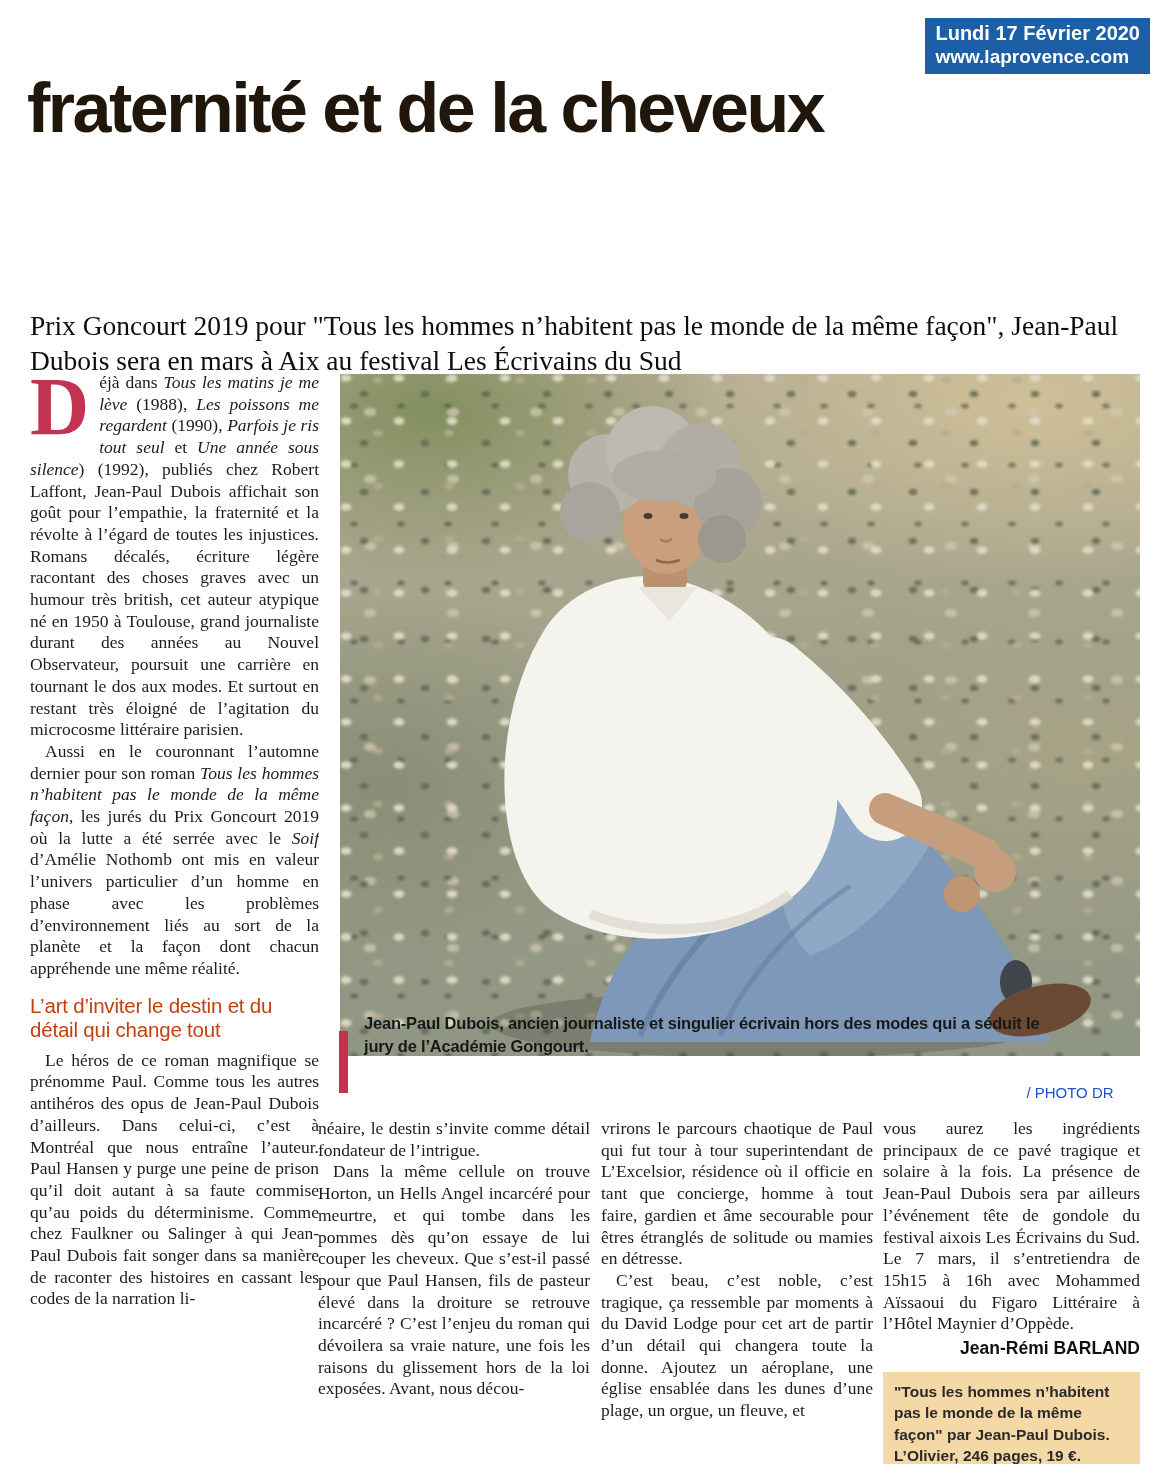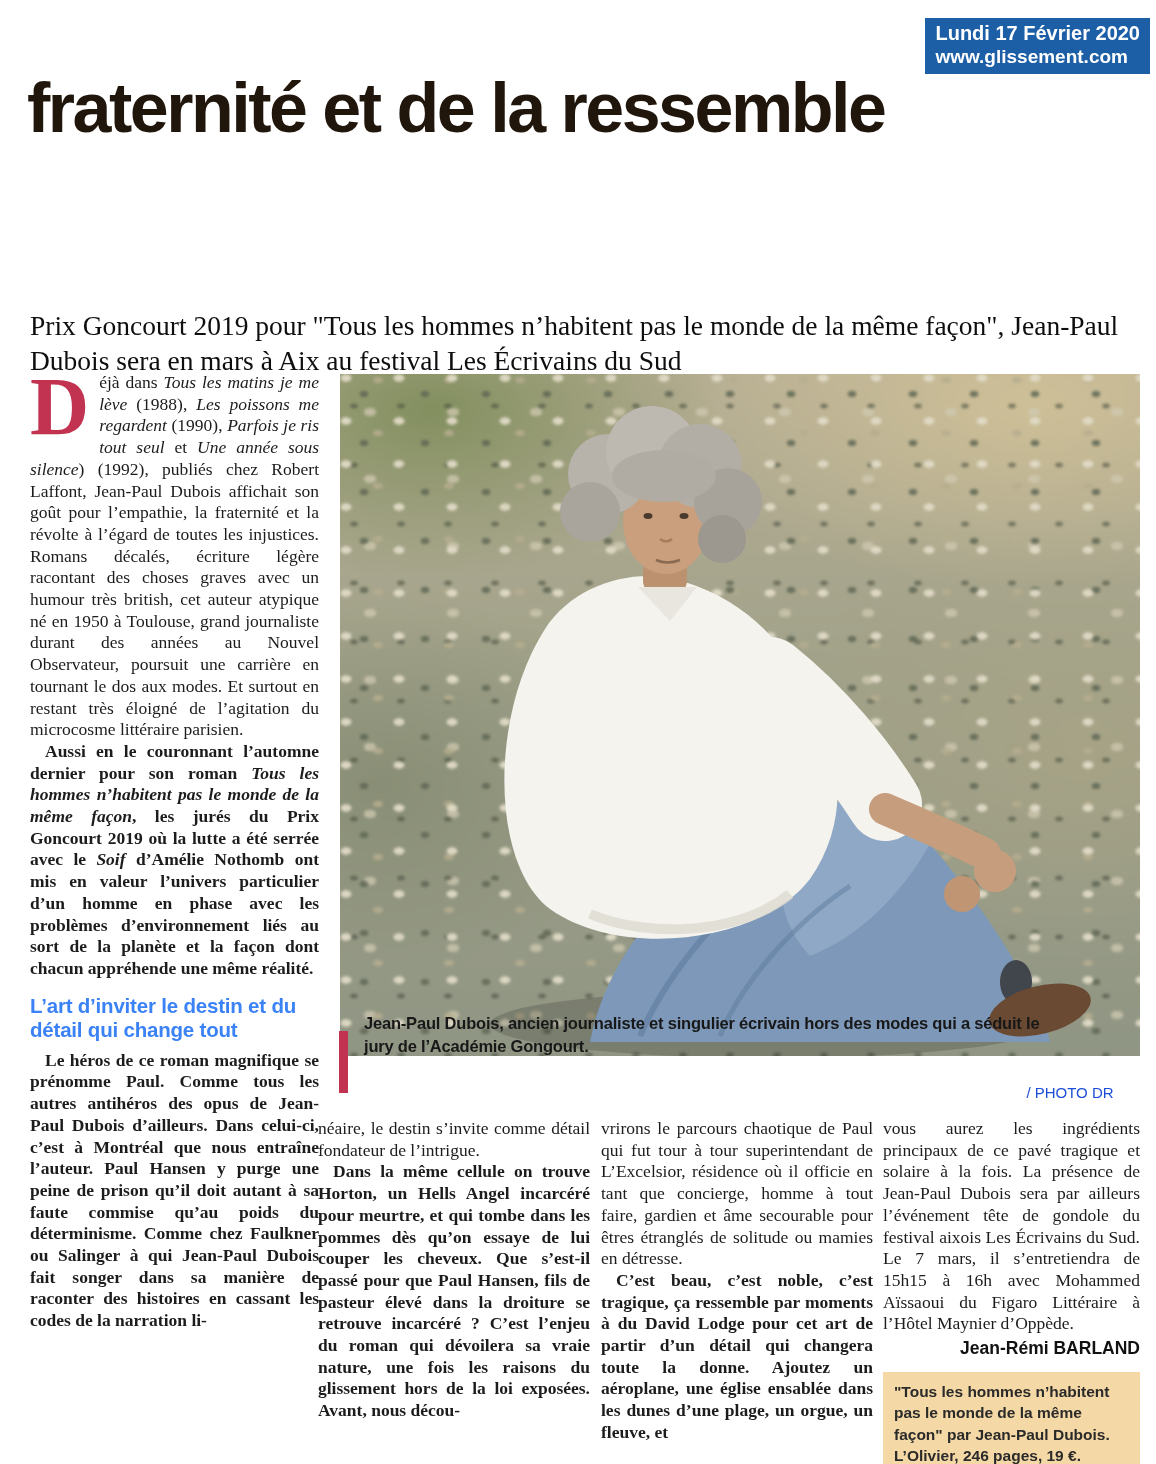--- a/index.html
+++ b/index.html
@@ -23,32 +23,32 @@
     font-size:70px; line-height:93px; letter-spacing:-2.5px; color:#21160c;
   }
   
   .standfirst{
     position:absolute; left:30px; top:280px; width:1108px;
     font-size:27.5px; line-height:35px; color:#0e0e0e;
   }
   
   .col{position:absolute; overflow:hidden; font-size:17.5px; line-height:21.7px; text-align:justify;}
   .col p{margin:0;}
-  .col p.indent{text-indent:15px;font-weight:bold;}
+  .col p.indent{text-indent:15px;}
   .col1{left:30px;  top:372px;  width:289px; height:1092px;}
   .col2{left:318px; top:1118px; width:272px; height:346px;}
   .col3{left:601px; top:1118px; width:272px; height:346px;}
   .col4{left:883px; top:1118px; width:257px; height:350px;}
   .dropcap{
     float:left; font-weight:bold; font-size:82px; line-height:62px;
     color:#c23351; margin:4px 10px 0 0; font-family:"Liberation Serif", serif;
   }
   .subheading{
-    font-family:"Liberation Sans", sans-serif; font-weight:bold;
-    font-size:20.5px; line-height:24px; letter-spacing:-0.2px; color:#3b82f6;
+    font-family:"Liberation Sans", sans-serif; font-weight:normal;
+    font-size:20.5px; line-height:24px; letter-spacing:-0.2px; color:#c2410c;
     margin:14px 0 8px; text-align:left;
   }
   
   .photo{
     position:absolute; left:340px; top:374px; width:800px; height:682px; overflow:hidden;
   }
   .photo-bg{
     position:absolute; inset:-6px; filter:blur(1.6px);
     background:
       radial-gradient(ellipse 9px 6px at 12px 10px,  rgba(224,218,198,.95) 58%, transparent 64%),
@@ -88,25 +88,25 @@
     font-size:15.5px; line-height:21.5px; color:#2a2a2a; text-align:left;
   }
 </style>
 </head>
 <body>
 
 <div class="page">
 
   <div class="badge">
     <div class="date">Lundi 17 Février 2020</div>
-    <div class="url">www.glissement.com</div>
+    <div class="url">www.laprovence.com</div>
   </div>
 
   <h1 class="headline" style="margin:0;">
-    <div>fraternité et de la ressemble</div>
+    <div>fraternité et de la cheveux</div>
   </h1>
 
   <p class="standfirst">Prix Goncourt 2019 pour "Tous les hommes n’habitent pas le monde de la même façon", Jean-Paul Dubois sera en mars à Aix au festival Les Écrivains du Sud</p>
 
   <div class="col col1">
     <p><span class="dropcap">D</span><span>éjà dans </span><i>Tous les matins je me lève</i><span> (1988), </span><i>Les poissons me regardent</i><span> (1990), </span><i>Parfois je ris tout seul</i><span> et </span><i>Une année sous silence</i><span>) (1992), publiés chez Robert Laffont, Jean-Paul Dubois affichait son goût pour l’empathie, la fraternité et la révolte à l’égard de toutes les injustices. Romans décalés, écriture légère racontant des choses graves avec un humour très british, cet auteur atypique né en 1950 à Toulouse, grand journaliste durant des années au Nouvel Observateur, poursuit une carrière en tournant le dos aux modes. Et surtout en restant très éloigné de l’agitation du microcosme littéraire parisien.</span></p>
     <p class="indent"><span>Aussi en le couronnant l’automne dernier pour son roman </span><i>Tous les hommes n’habitent pas le monde de la même façon</i><span>, les jurés du Prix Goncourt 2019 où la lutte a été serrée avec le </span><i>Soif</i><span> d’Amélie Nothomb ont mis en valeur l’univers particulier d’un homme en phase avec les problèmes d’environnement liés au sort de la planète et la façon dont chacun appréhende une même réalité.</span></p>
     <h2 class="subheading">L’art d’inviter le destin et du détail qui change tout</h2>
     <p class="indent">Le héros de ce roman magnifique se prénomme Paul. Comme tous les autres antihéros des opus de Jean-Paul Dubois d’ailleurs. Dans celui-ci, c’est à Montréal que nous entraîne l’auteur. Paul Hansen y purge une peine de prison qu’il doit autant à sa faute commise qu’au poids du déterminisme. Comme chez Faulkner ou Salinger à qui Jean-Paul Dubois fait songer dans sa manière de raconter des histoires en cassant les codes de la narration li-</p>
   </div>

